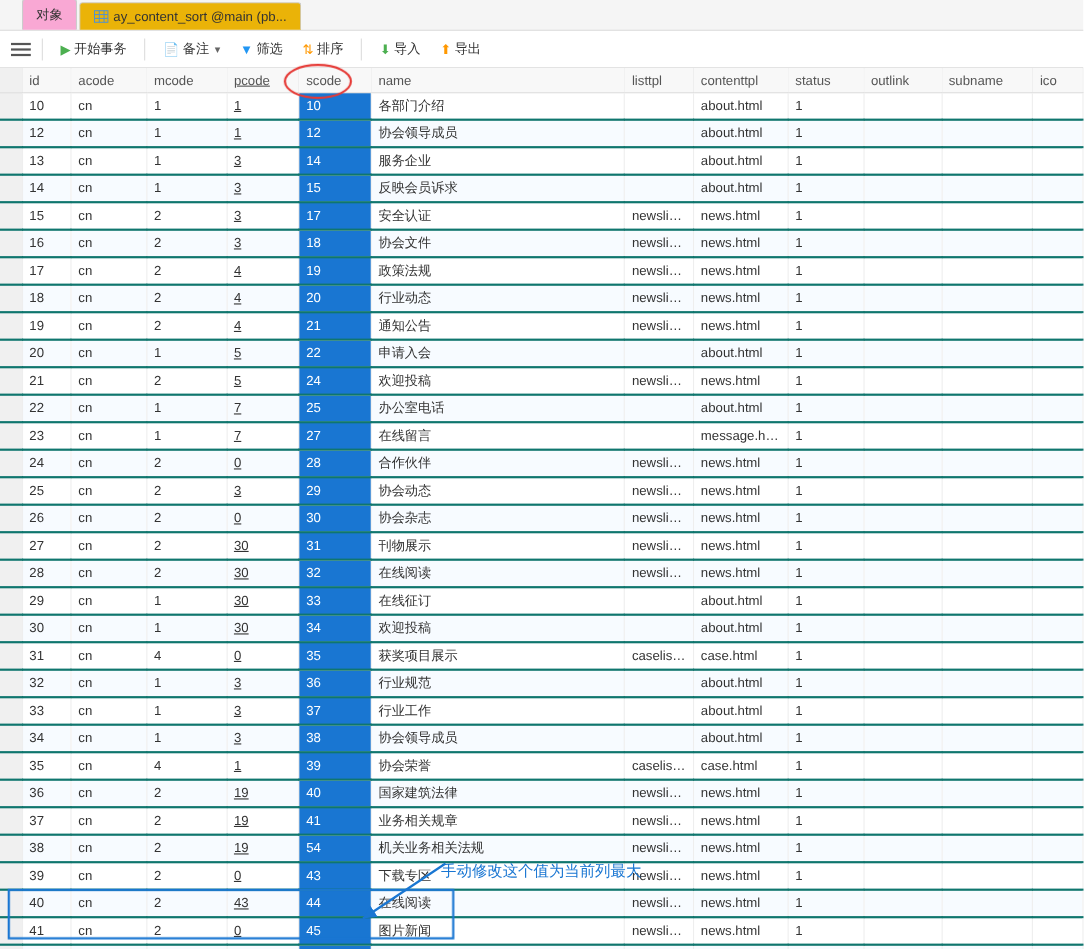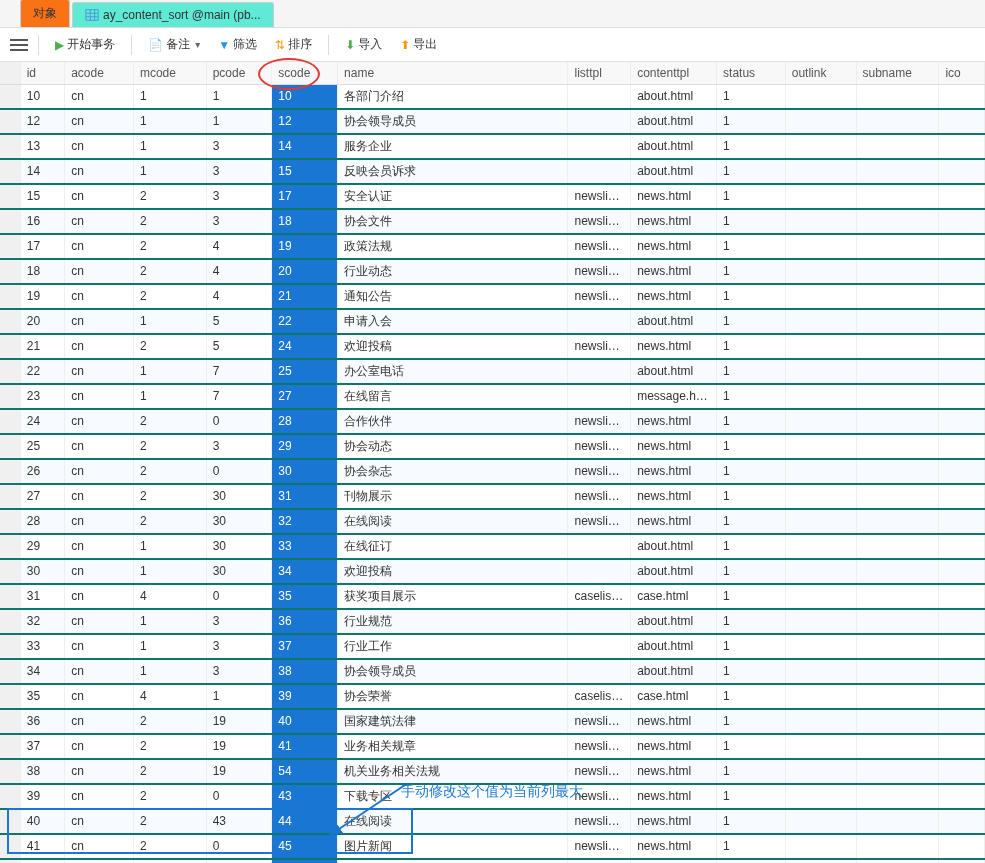--- a/index.html
+++ b/index.html
@@ -1,37 +1,37 @@
 <!DOCTYPE html>
 <html><head>
 <meta charset="utf-8">
 <style>
 * { margin: 0; padding: 0; box-sizing: border-box; font-family: "Microsoft YaHei", Arial, sans-serif; font-size: 12px; }
 body { background: #fff; width: 985px; height: 863px; overflow: hidden; position: relative; }
 .tabs { height: 28px; background: #f5f5f5; border-bottom: 1px solid #ddd; display: flex; align-items: flex-end; padding-left: 20px; }
-.tab { padding: 5px 12px; border: 1px solid #ccc; border-bottom: none; background: #5eead4; margin-right: 2px; border-radius: 3px 3px 0 0; cursor: pointer; display: flex; align-items: center; gap: 4px; color: #333; }
-.tab.inactive { background: #f97316; }
+.tab { padding: 5px 12px; border: 1px solid #ccc; border-bottom: none; background: #eab308; margin-right: 2px; border-radius: 3px 3px 0 0; cursor: pointer; display: flex; align-items: center; gap: 4px; color: #333; }
+.tab.inactive { background: #f9a8d4; }
 .tab-icon { width: 14px; height: 14px; display: inline-flex; }
 .toolbar { height: 34px; display: flex; align-items: center; padding: 0 10px; gap: 6px; border-bottom: 1px solid #e0e0e0; }
 .tb-btn { display: flex; align-items: center; gap: 3px; padding: 3px 6px; cursor: pointer; color: #333; border-radius: 2px; }
 .tb-sep { width: 1px; height: 20px; background: #ddd; margin: 0 4px; }
 .menu-icon { width: 18px; display: flex; flex-direction: column; gap: 3px; cursor: pointer; }
 .menu-icon span { height: 2px; background: #555; }
 .dropdown { font-size: 10px; color: #666; margin-left: 2px; }
 .grid-wrap { position: relative; height: calc(100% - 62px); overflow: auto; }
 table { border-collapse: collapse; width: 100%; table-layout: fixed; }
 th, td { text-align: left; padding: 3px 6px; height: 22px; border-right: 1px solid #eee; white-space: nowrap; overflow: hidden; text-overflow: ellipsis; font-size: 12px; color: #333; }
 th { background: #f8f8f8; border-bottom: 1px solid #ddd; font-weight: normal; color: #555; cursor: pointer; position: sticky; top: 0; }
 tbody tr { border-bottom: 2px solid #0f766e; }
 tbody tr:nth-child(even) { background: #f7fbff; }
 .rowhead { width: 20px; background: #f0f0f0; text-align: center; color: #666; }
 .col-id { width: 44px; }
 .col-acode { width: 68px; }
 .col-mcode { width: 72px; }
-.col-pcode { width: 65px; }
+.col-pcode { width: 65px; text-decoration: underline; }
 .col-scode { width: 65px; }
 .col-name { width: 228px; }
 .col-listtpl { width: 62px; }
 .col-contenttpl { width: 85px; }
 .col-status { width: 68px; }
 .col-outlink { width: 70px; }
 .col-subname { width: 82px; }
 .col-ico { width: 45px; }
 .scode-cell { background: #1976d2; color: #fff; }
 .circle-annotation { position: absolute; border: 2px solid #e53935; border-radius: 50%; pointer-events: none; z-index: 50; }

